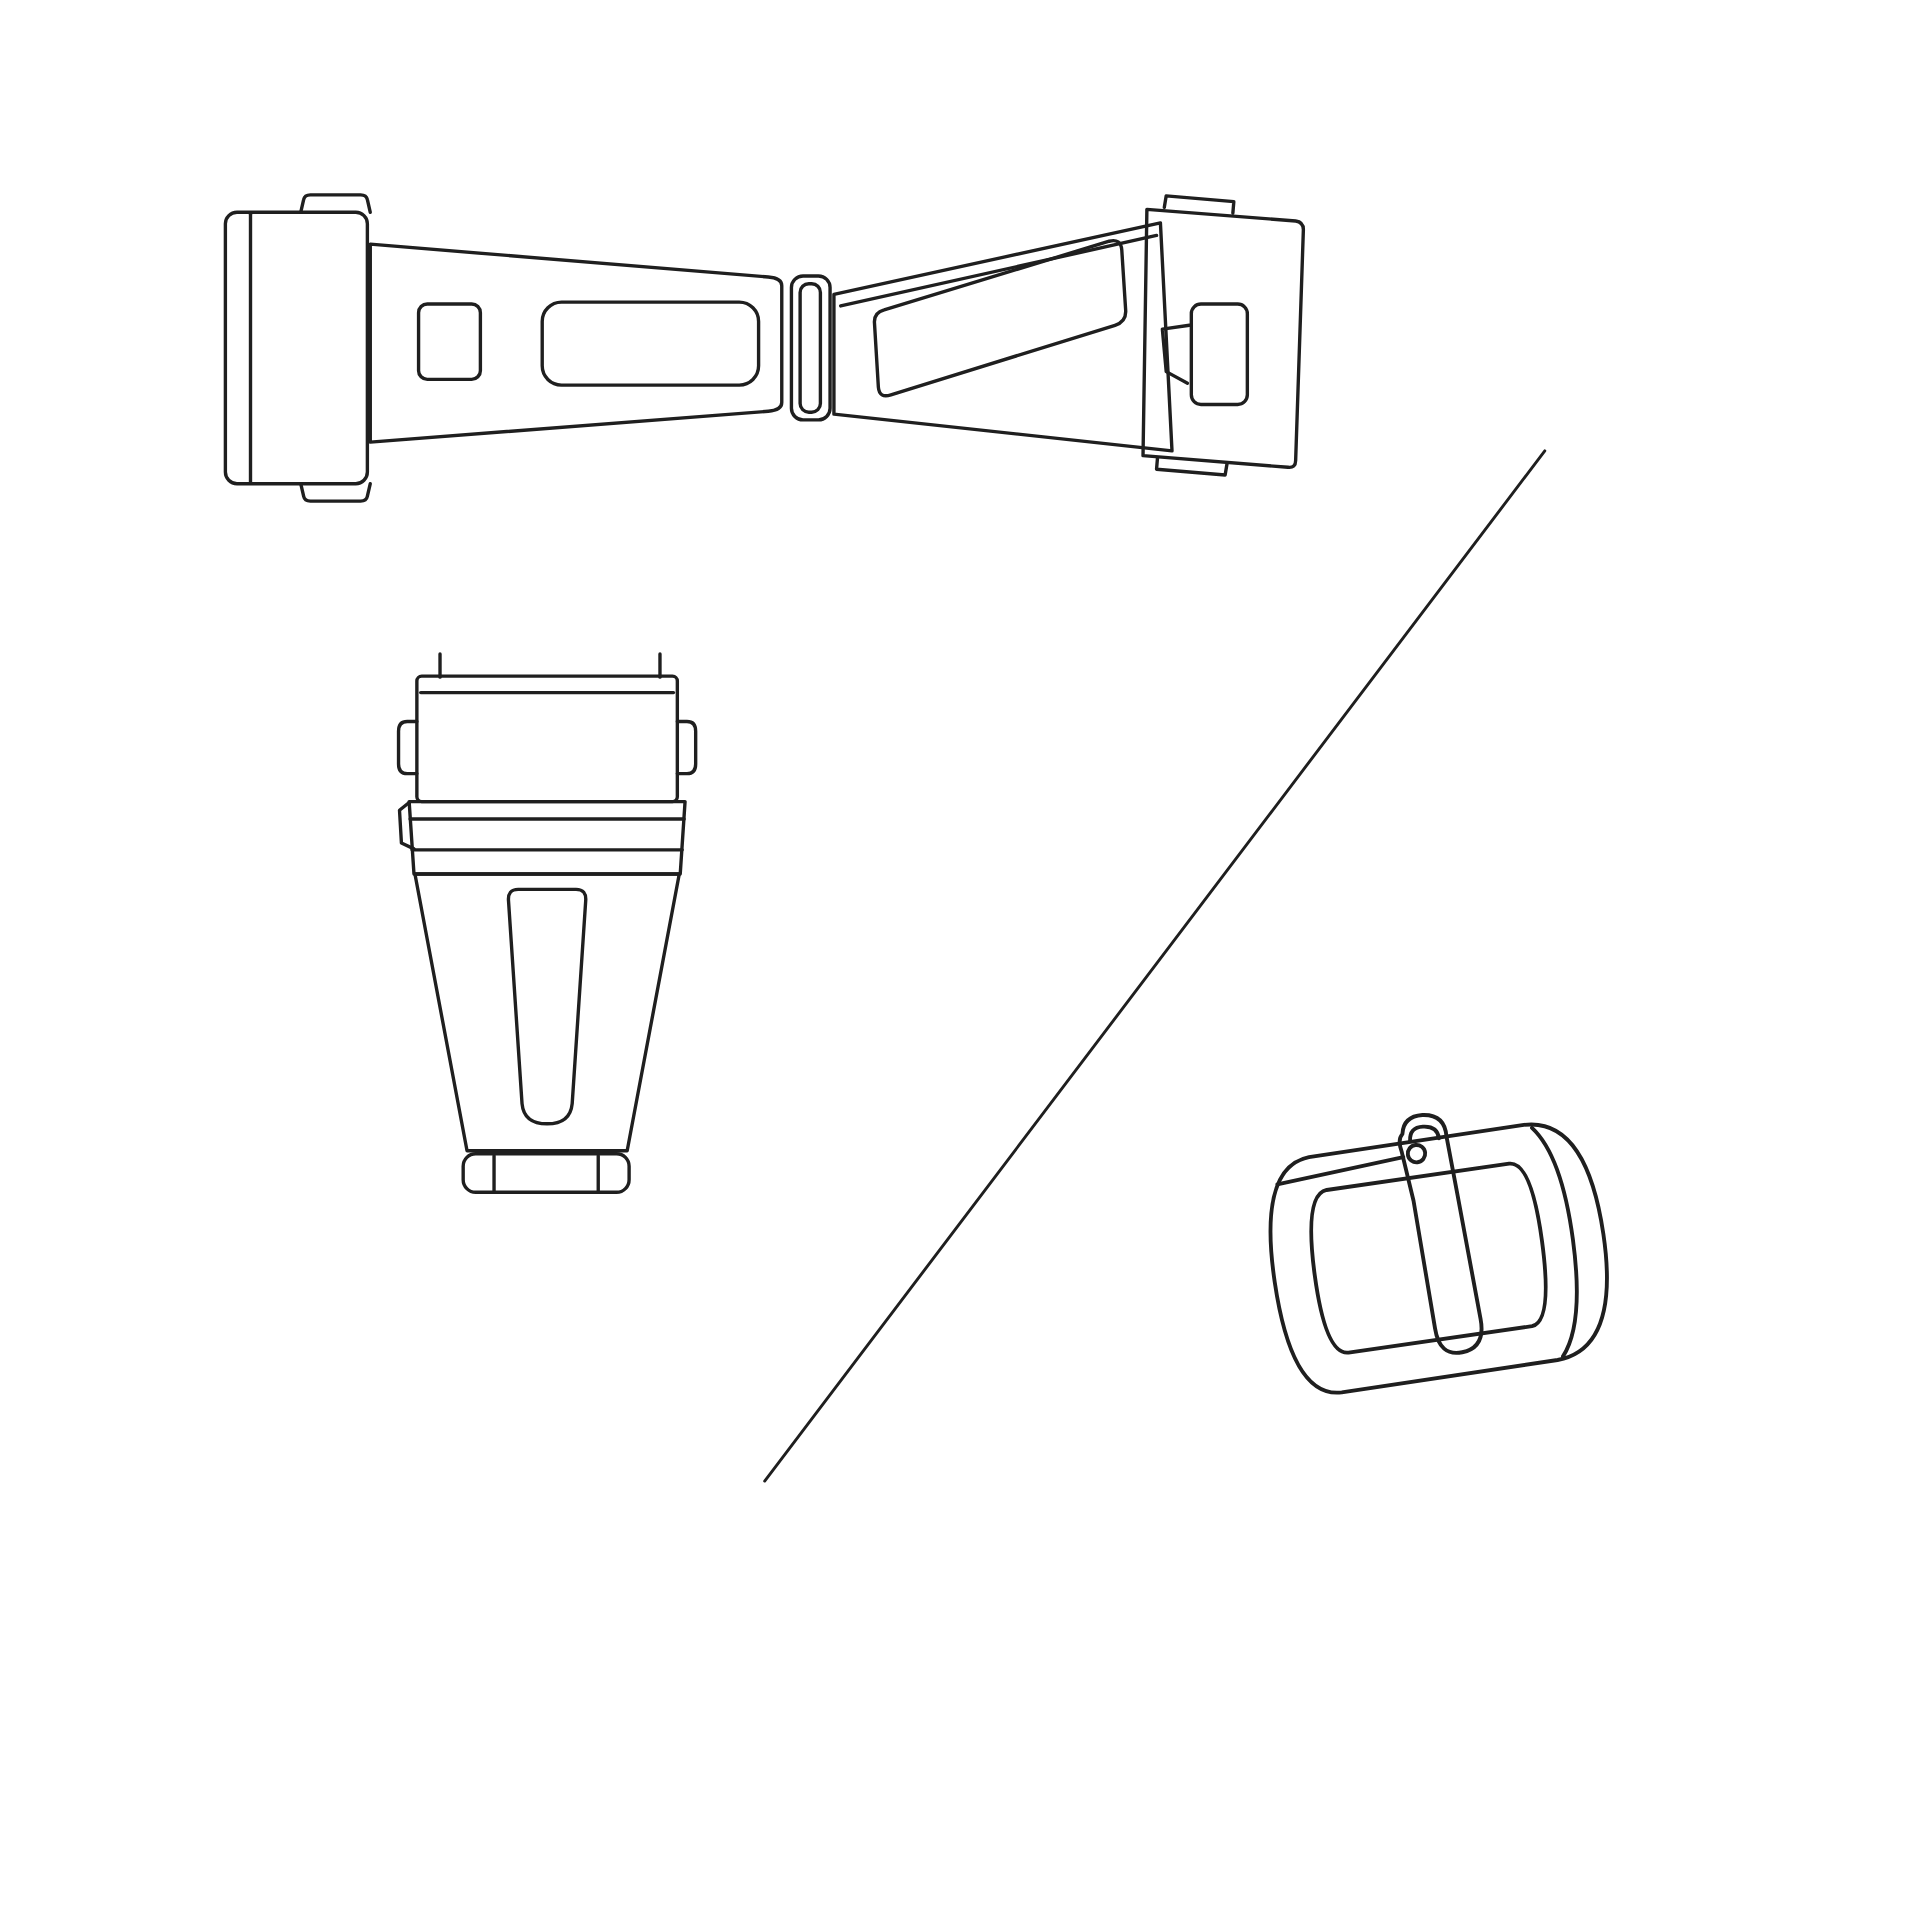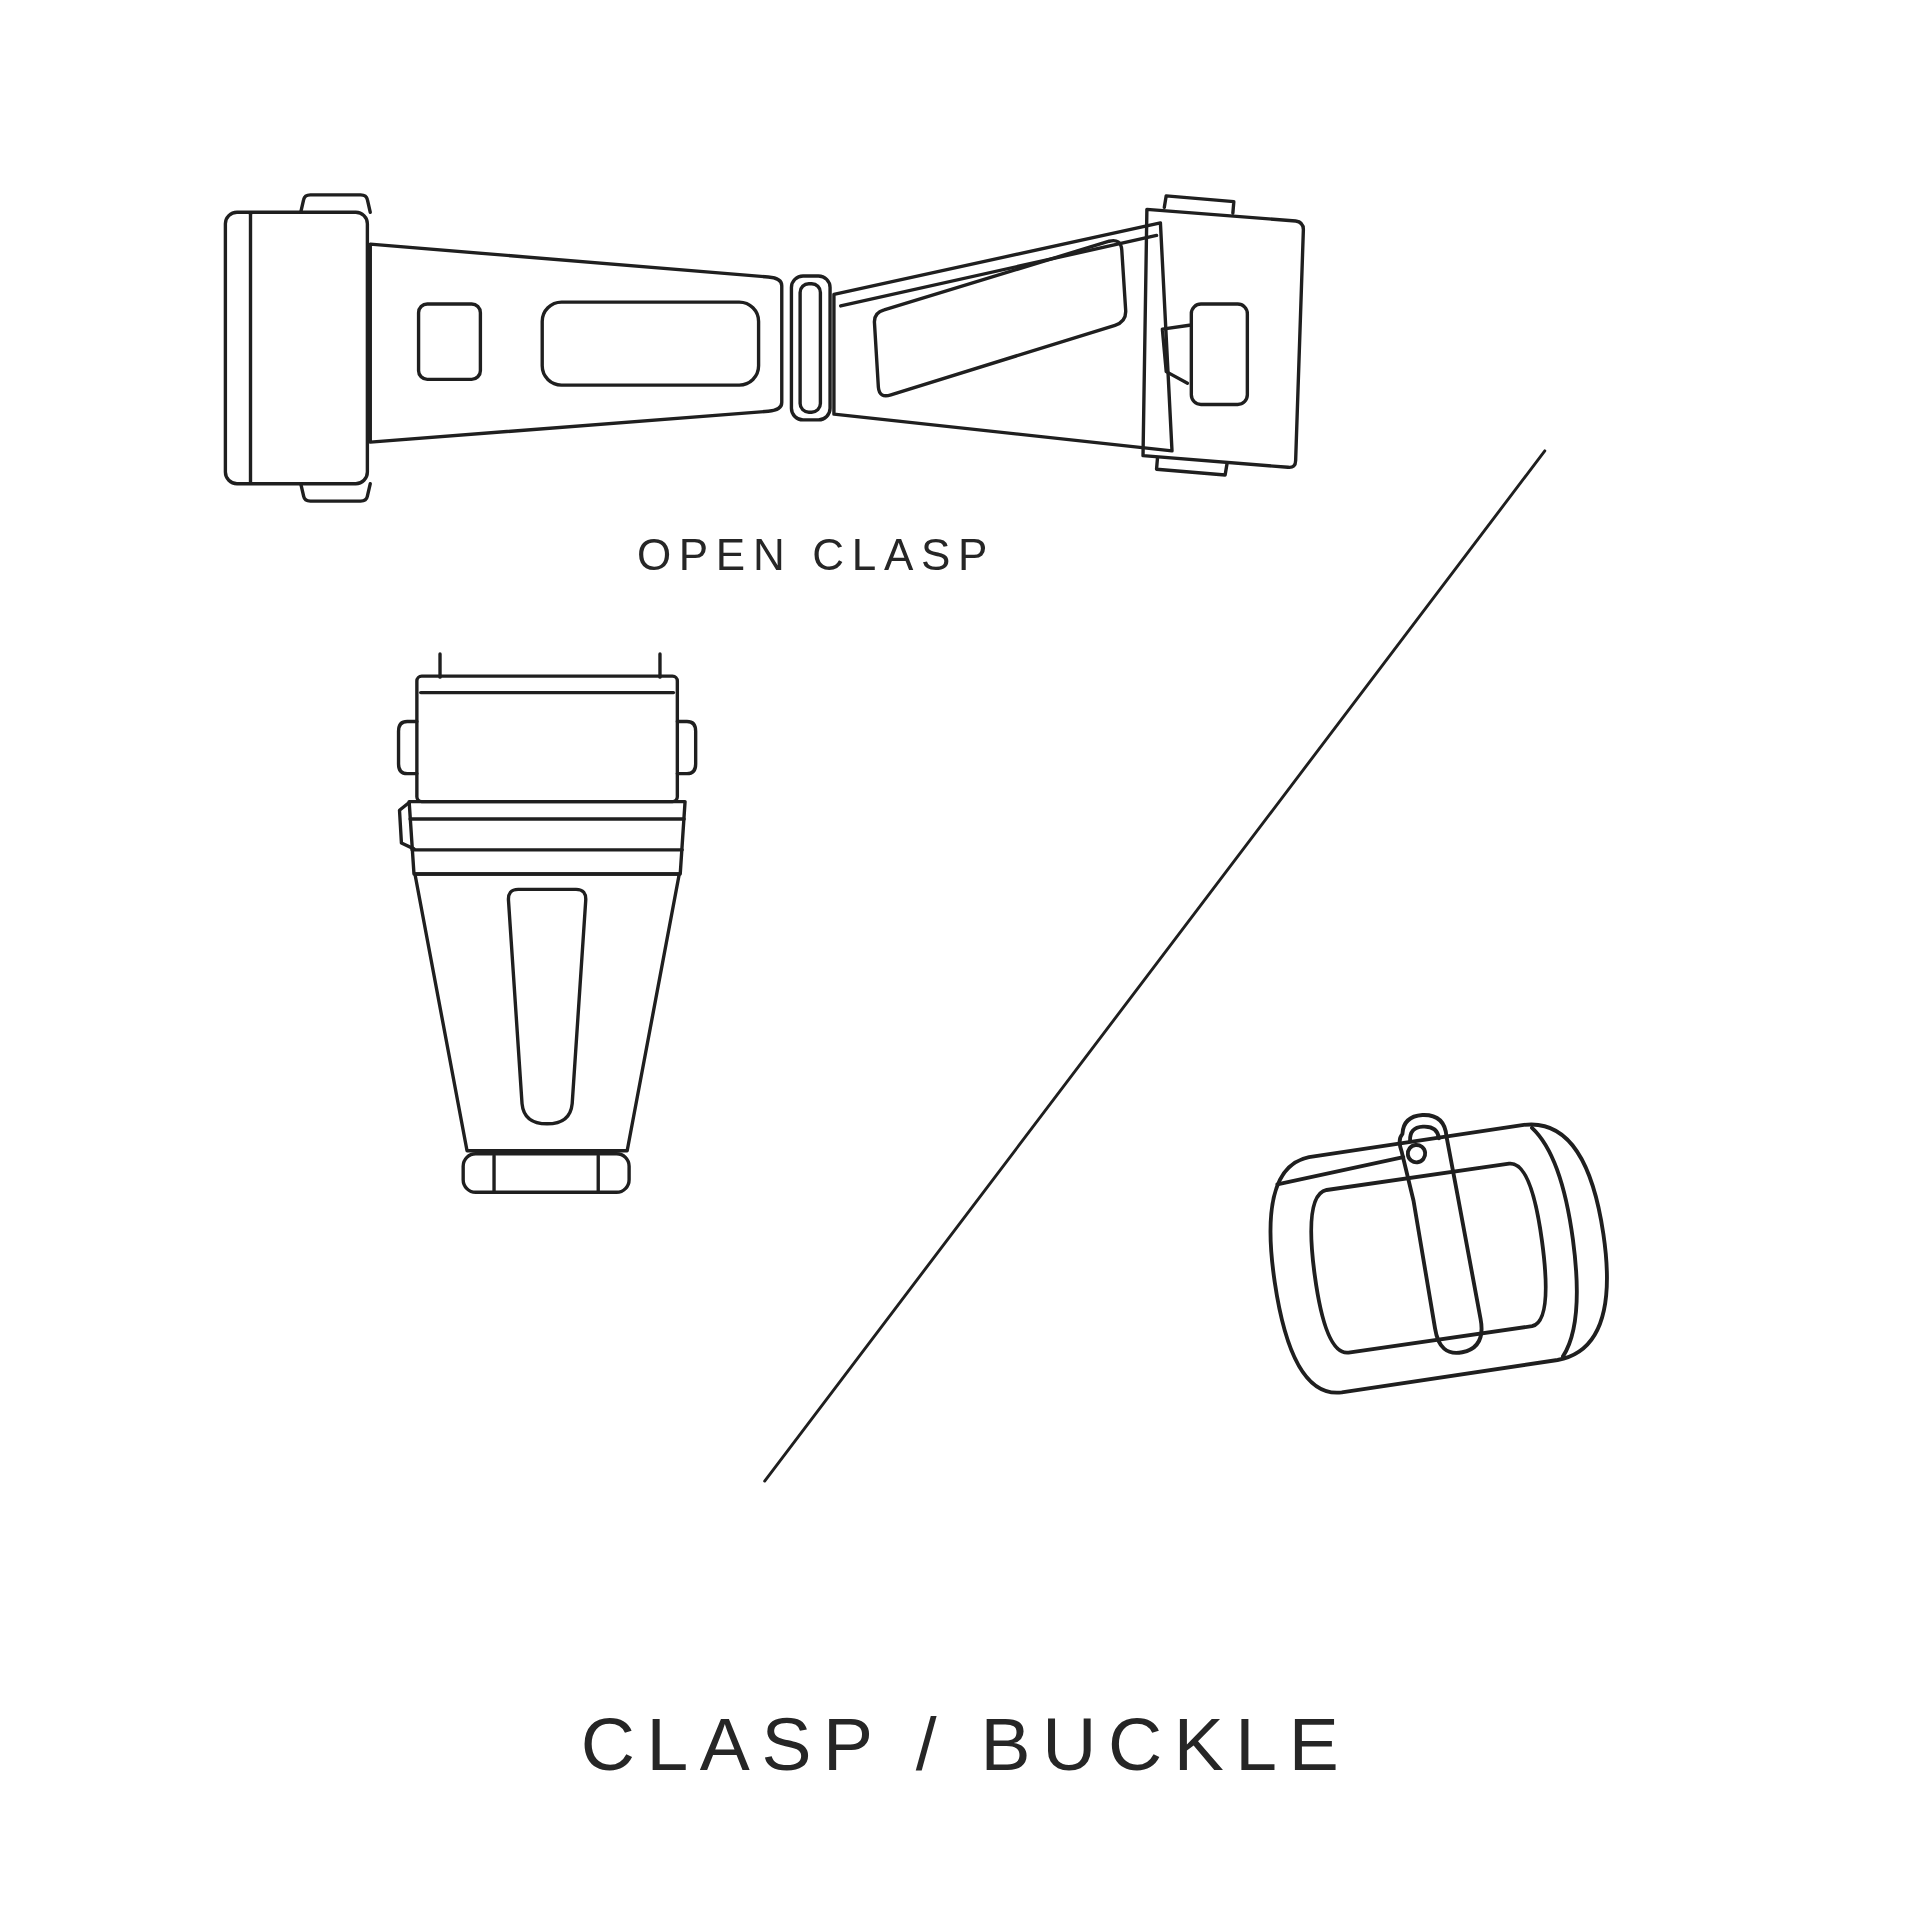--- a/index.html
+++ b/index.html
@@ -75,21 +75,20 @@
       <path d="M 700 156 L 933 85 Q 945 82 946 94 L 950 156 Q 951 168 939 172 L 707 244 Q 695 248 694 236 L 690 170 Q 689 159 700 156 Z"></path>
 
       <path d="M 972 52 L 1126 64 Q 1134 65 1134 73 L 1126 312 Q 1126 320 1118 319 L 968 307 Z"></path>
       <path d="M 990 50 L 992 38 L 1062 44 L 1061 56"></path>
       <path d="M 983 309 L 982 321 L 1053 327 L 1055 315"></path>
       <rect x="1018" y="150" width="58" height="104" rx="10"></rect>
       <path d="M 1016 172 L 988 176 L 992 220 L 1014 232"></path>
     </g>
   </svg>
 
-  <div class="caption" style="left:333px; top:533px; width:966px;">OPEN CLASP</div>
 
   <svg class="illus" style="left:386px; top:642px;" width="328" height="570" viewBox="0 0 340 590">
     <g class="line">
 
       <line x1="56" y1="12" x2="56" y2="36"></line>
       <line x1="284" y1="12" x2="284" y2="36"></line>
 
       <rect x="32" y="35" width="270" height="130" rx="5"></rect>
       <line x1="36" y1="52" x2="298" y2="52"></line>
 
@@ -125,16 +124,15 @@
       <path d="M 114 98 L 305 94 Q 328 94 329 178 Q 330 262 308 264 L 116 268 Q 92 268 91 184 Q 90 100 114 98 Z"></path>
 
       <line x1="64" y1="86" x2="197" y2="74"></line>
       <circle cx="211" cy="72" r="9"></circle>
 
       <path d="M 199 50 Q 202 32 222 33 Q 245 35 244 58 L 248 120 L 256 250 Q 258 280 233 282 Q 209 284 208 254 L 202 120 L 196 68 Q 193 55 199 50 Z"></path>
       <path d="M 206 58 Q 207 44 221 45 Q 236 46 236 59"></path>
     </g>
   </svg>
 
-  <div class="title">CLASP / BUCKLE</div>
 
 </div>
 
 
 </body></html>

